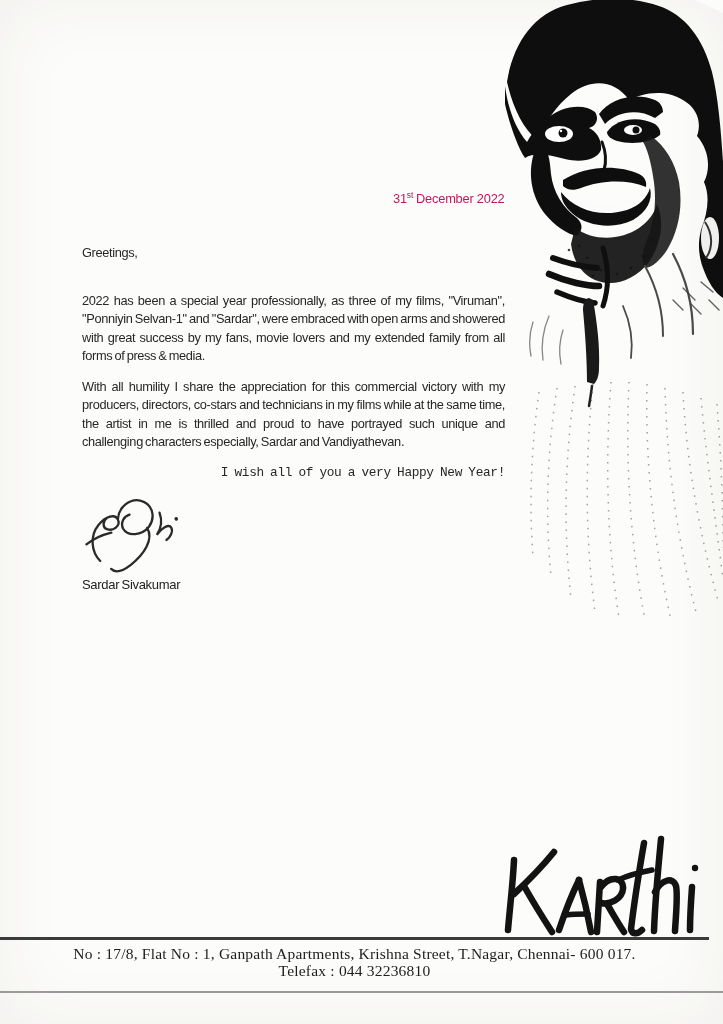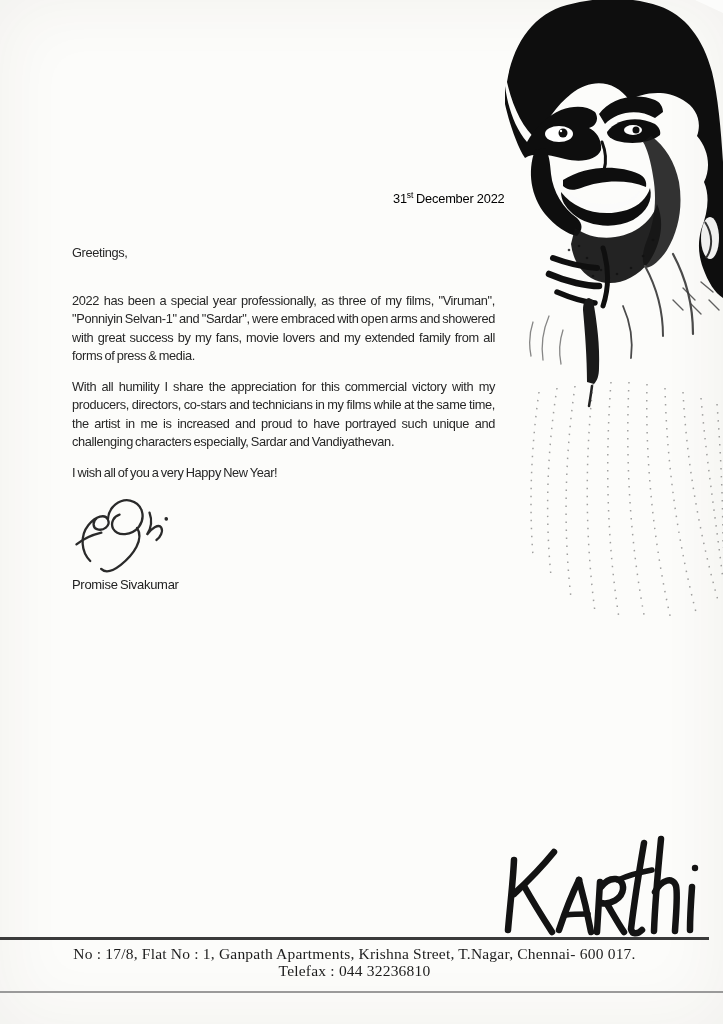--- a/index.html
+++ b/index.html
@@ -6,31 +6,31 @@
   html,body{margin:0;padding:0;}
   body{background:#e9e9e7;font-family:"Liberation Sans",sans-serif;}
   .page{
     position:relative;width:723px;height:1024px;margin:0 auto;
     background:#fcfcfa;overflow:hidden;
     box-shadow:inset 0 0 70px rgba(60,55,40,.06);
   }
   
   .date{
     position:absolute;left:393px;top:190px;
-    font-size:12.8px;color:#000000;letter-spacing:-.2px;white-space:nowrap;
+    font-size:12.8px;color:#be185d;letter-spacing:-.2px;white-space:nowrap;
   }
   .date sup{font-size:8.5px;vertical-align:super;margin-right:3px;}
   .body-flow{
-    position:absolute;left:72px;top:244px;width:423px;
+    position:absolute;left:82px;top:244px;width:423px;
     font-size:12.8px;line-height:18.5px;color:#272727;
     letter-spacing:-.35px;word-spacing:-1px;
   }
   .salutation{margin:0 0 29px 0;}
   .body-flow p{margin:4px 0 12px 0;text-align:justify;}
-  .body-flow p:last-of-type{text-align:left;}
+  .body-flow p:last-of-type{text-align:right;font-family:Liberation Mono, monospace;}
   .sig-wrap{margin:4px 0 2px -4px;height:80px;}
   .signer{font-size:13px;color:#222;letter-spacing:-.3px;margin-top:2px;}
   
   .portrait{position:absolute;top:0;right:0;width:218px;height:620px;}
   
   .brand-logo{position:absolute;left:497px;top:830px;width:212px;height:108px;}
   .sr-only{position:absolute;width:1px;height:1px;overflow:hidden;clip:rect(0 0 0 0);white-space:nowrap;}
   
   .footer{position:absolute;left:0;right:14px;top:937px;}
   .rule-dark{height:2.5px;background:#3b3b3b;}
@@ -135,36 +135,36 @@
     </svg>
   </div>
 
   <div class="date">
     <span>31</span><sup>st</sup><span>December 2022</span>
   </div>
 
   <div class="body-flow">
     <div class="salutation">Greetings,</div>
     <p>2022 has been a special year professionally, as three of my films, "Viruman", "Ponniyin Selvan-1" and "Sardar", were embraced with open arms and showered with great success by my fans, movie lovers and my extended family from all forms of press &amp; media.</p>
-    <p>With all humility I share the appreciation for this commercial victory with my producers, directors, co-stars and technicians in my films while at the same time, the artist in me is increased and proud to have portrayed such unique and challenging characters especially, Sardar and Vandiyathevan.</p>
+    <p>With all humility I share the appreciation for this commercial victory with my producers, directors, co-stars and technicians in my films while at the same time, the artist in me is thrilled and proud to have portrayed such unique and challenging characters especially, Sardar and Vandiyathevan.</p>
     <p>I wish all of you a very Happy New Year!</p>
 
     <div class="sig-wrap" aria-label="handwritten-signature">
       <svg viewBox="0 0 115 88" width="115" height="88" xmlns="http://www.w3.org/2000/svg">
         <g stroke="#2a2a2a" stroke-width="2.3" fill="none" stroke-linecap="round" transform="rotate(-6 50 44)">
           <path d="M8 46 C16 41 26 38 34 37"></path>
           <path d="M20 64 C12 54 12 38 22 28 C30 20 40 18 42 25 C44 31 36 36 30 33 C26 31 26 25 31 22"></path>
           <path d="M42 24 C44 12 56 5 66 8 C78 12 80 26 72 35 C64 43 50 43 46 34 C44 28 48 22 54 21"></path>
           <path d="M70 36 C76 48 64 62 50 71 C42 76 34 78 30 73"></path>
           <path d="M84 22 C86 30 84 38 79 44 C84 38 92 34 94 38 C96 42 92 48 88 50"></path>
           <circle cx="100" cy="30" r="1.8" fill="#2a2a2a" stroke="none"></circle>
         </g>
       </svg>
     </div>
-    <div class="signer">Promise Sivakumar</div>
+    <div class="signer">Sardar Sivakumar</div>
   </div>
 
   <div class="brand-logo" aria-label="KARthi">
     <span class="sr-only">KARthi</span>
     <svg viewBox="0 0 212 108" width="212" height="108" xmlns="http://www.w3.org/2000/svg">
       <g stroke="#131313" stroke-width="6.5" fill="none" stroke-linecap="round" stroke-linejoin="round">
 
         <path d="M17 30 C16 52 13 76 11 100"></path>
         <path d="M57 22 C44 38 30 52 17 64"></path>
         <path d="M27 56 C36 72 46 88 55 102"></path>

